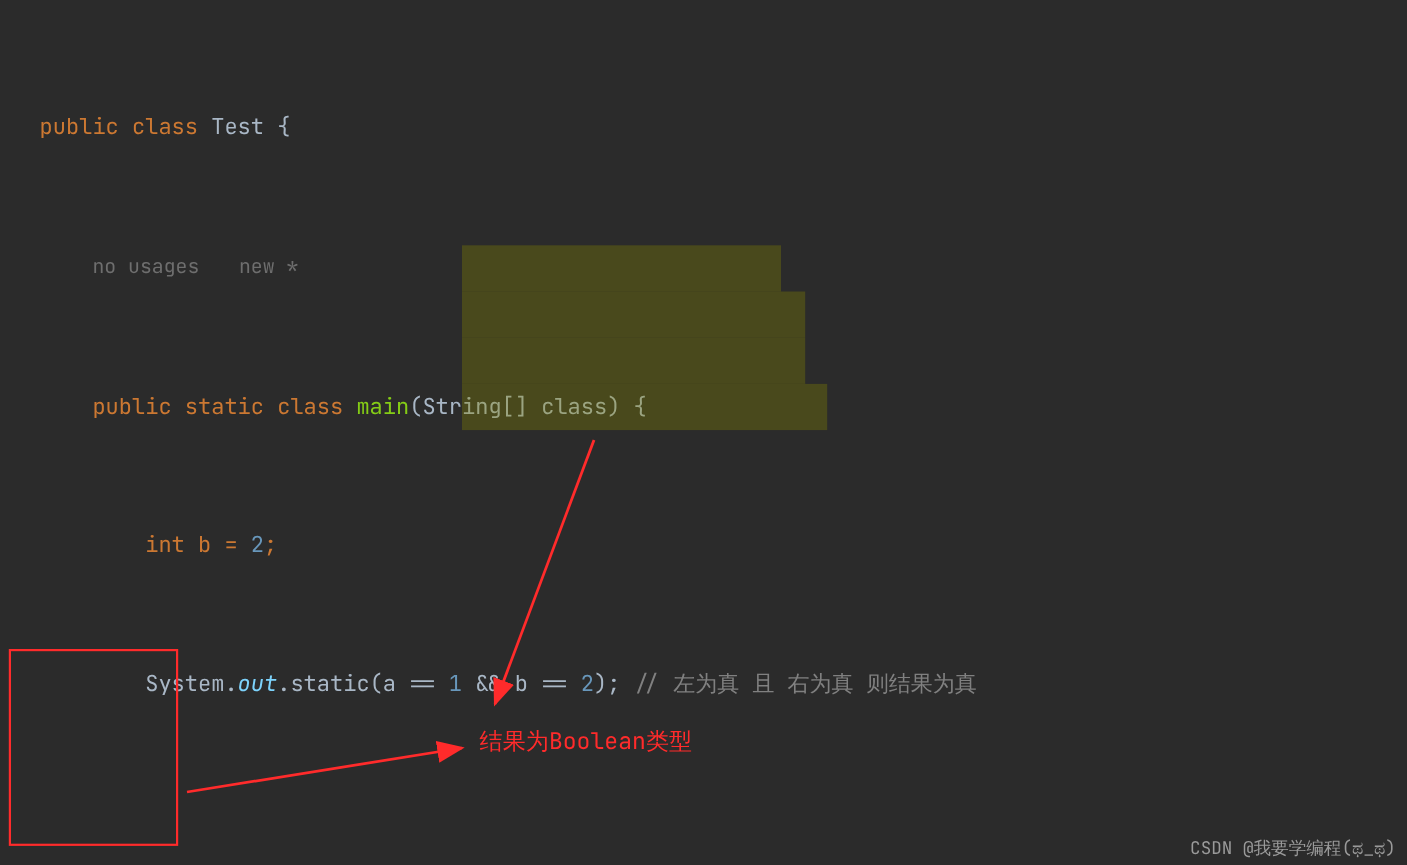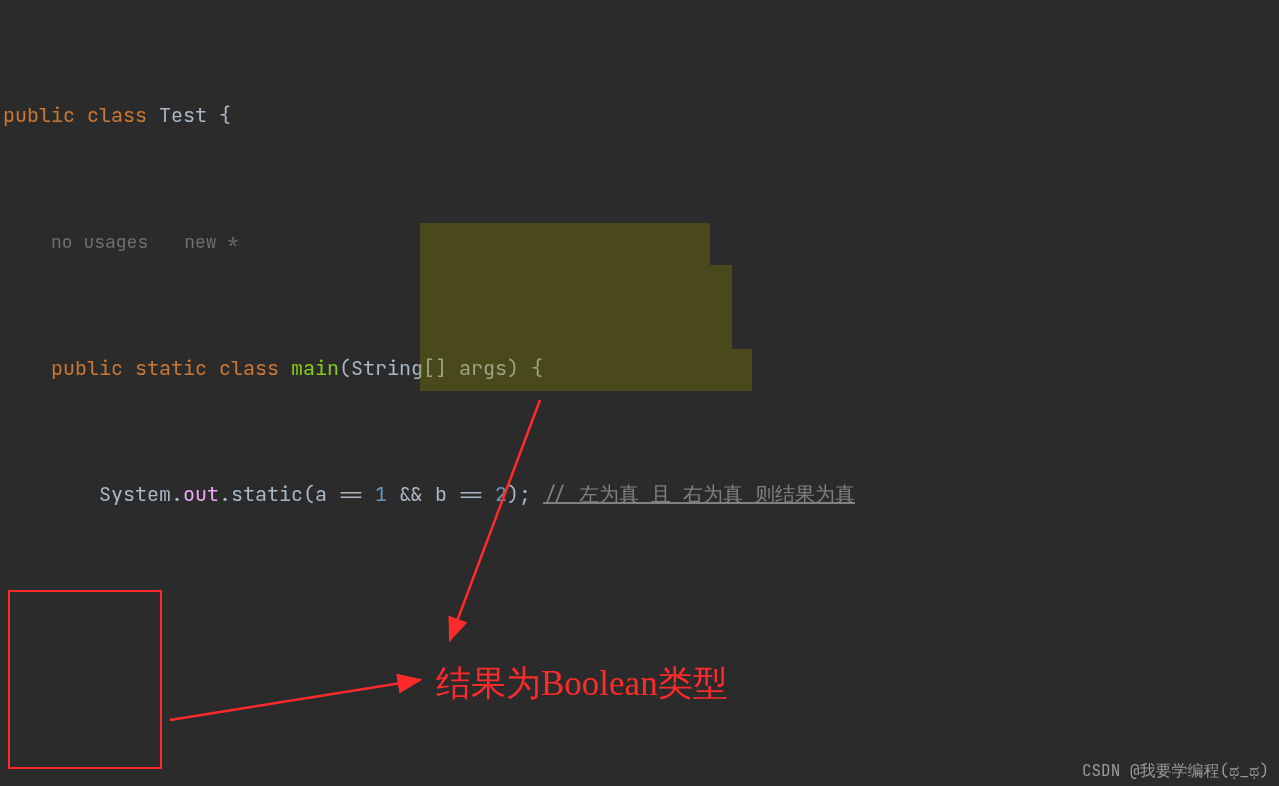--- a/index.html
+++ b/index.html
@@ -13,67 +13,67 @@
     color: #a9b7c6;
     overflow: hidden;
     position: relative;
   }
   .editor {
     position: relative;
     padding: 10px 0 0 0;
     white-space: pre;
     line-height: 42px;
   }
-  .line { display: block; padding-left: 3px; position: relative; }
+  .line { display: block; padding-left: 36px; position: relative; }
   .kw-orange { color: #cc7832; }
   .kw-yellow { color: #84cc16; }
   .kw-num    { color: #6897bb; }
-  .kw-comment { color: #808080; text-decoration: underline; }
-  .kw-purple { color: #f0abfc; }
+  .kw-comment { color: #808080; }
+  .kw-purple { color: #7dd3fc; font-style: italic; }
   .hint { color: #6e6e6e; font-size: 18px; text-align: right; }
 
   
   .highlight-block {
     position: absolute;
     background: rgba(128,128,0,0.35);
     pointer-events: none;
   }
 
   .red-box {
     position: absolute;
     border: 2px solid #ff2b2b;
     pointer-events: none;
   }
 
   .arrow-svg { position: absolute; pointer-events: none; }
 
   .annotation {
     position: absolute;
     color: #ff2b2b;
-    font-size: 35px;
+    font-size: 21px;
     pointer-events: none;
-    font-family: Liberation Serif, serif;
   }
 
   .watermark {
     position: absolute;
     right: 10px;
     bottom: 4px;
     color: #9a9a9a;
     font-size: 16px;
     margin-left: 44px;
   }
 </style>
 </head>
 <body>
 
 <div class="editor">
   <span class="line"><span class="kw-orange">public class </span><span>Test</span><span> {</span></span>
   <span class="line">    <span class="hint">no usages</span>   <span class="hint">new *</span></span>
-  <span class="line">    <span class="kw-orange">public static class </span><span class="kw-yellow">main</span><span>(String[] args) {</span></span>
+  <span class="line">    <span class="kw-orange">public static class </span><span class="kw-yellow">main</span><span>(String[] class) {</span></span>
+  <span class="line">        <span class="kw-orange">int b = </span><span class="kw-num">2</span><span class="kw-orange">;</span></span>
   <span class="line">        <span>System.</span><span class="kw-purple">out</span><span>.static(</span><span>a == </span><span class="kw-num">1</span><span> &amp;&amp; b == </span><span class="kw-num">2</span><span>);</span> <span class="kw-comment">// 左为真 且 右为真 则结果为真</span></span>
   
   
   
   
   
 
   
   <div class="highlight-block" style="left:420px; top:223px; width:290px; height:42px;"></div>
   <div class="highlight-block" style="left:420px; top:265px; width:312px; height:42px;"></div>

